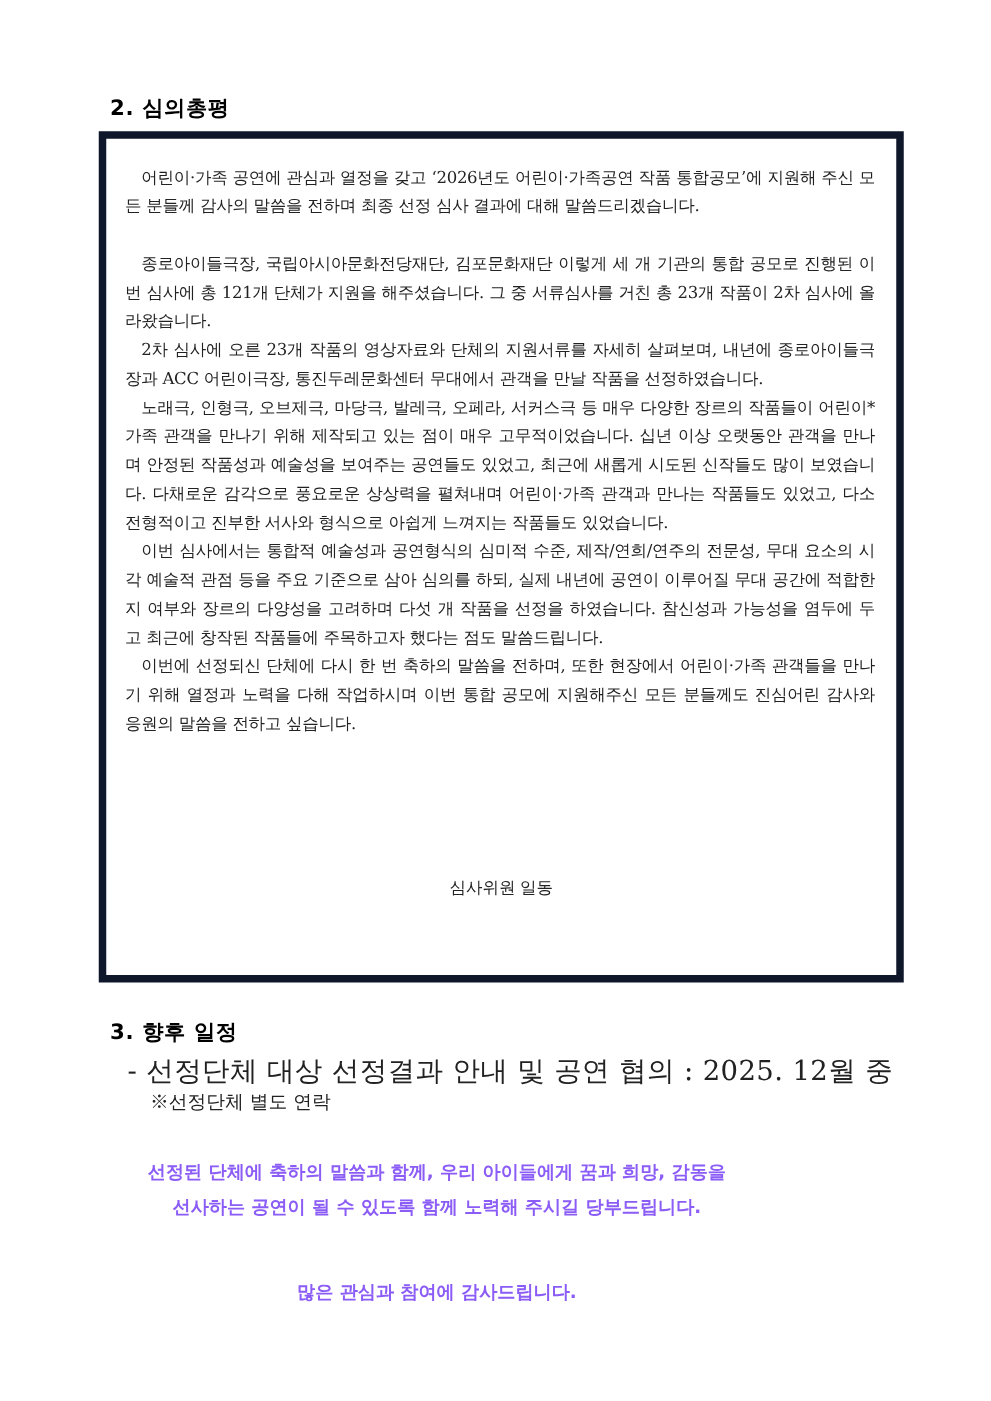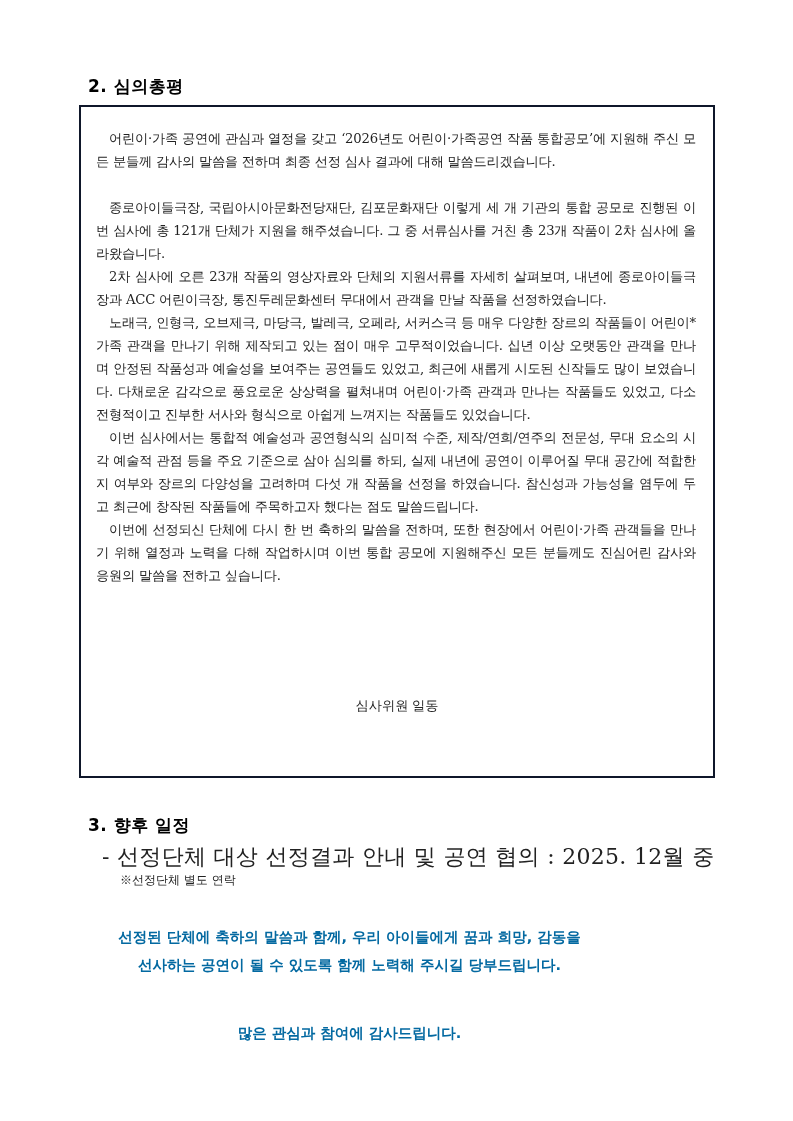--- a/index.html
+++ b/index.html
@@ -6,44 +6,44 @@
   body { width: 793px; height: 1121px; position: relative; overflow: hidden; color: #111; }
   .heading {
     position: absolute; left: 88px;
     font-family: "DejaVu Sans", sans-serif; font-weight: bold; font-size: 17px; color: #000000;
     letter-spacing: 0.5px;
   }
   #h2 { top: 75px; }
   #h3 { top: 814px; }
   .box {
     position: absolute; left: 79px; top: 105px; width: 632px; height: 669px;
-    border: 2px solid #0f172a; box-sizing: content-box;
+    border: 6px solid #0f172a; box-sizing: content-box;
   }
   .box-inner {
     position: absolute; left: 15px; top: 20px; width: 600px;
     font-family: "DejaVu Serif", serif; font-size: 13.2px; line-height: 23px; color: #222;
     text-align: justify; letter-spacing: -0.2px;
   }
   .box-inner p { margin: 0; text-indent: 13px; }
   .box-inner .gap { height: 23px; }
   .sign {
     position: absolute; left: 0; top: 590px; width: 632px; text-align: center;
     font-family: Liberation Sans, sans-serif; font-size: 13.2px; color: #222;
   }
   .sched {
     position: absolute; left: 102px; top: 842px;
     font-family: "DejaVu Serif", serif; font-size: 22px; color: #222; letter-spacing: 0.3px;
   }
   .note {
     position: absolute; left: 120px; top: 872px;
-    font-family: "DejaVu Serif", serif; font-size: 12px; color: #222;
+    font-family: "DejaVu Serif", serif; font-size: 15px; color: #222;
   }
   .closing {
     position: absolute; left: 0; width: 699px; text-align: center;
-    font-family: "DejaVu Sans", sans-serif; font-weight: bold; font-size: 14.5px; color: #0369a1;
+    font-family: "DejaVu Sans", sans-serif; font-weight: bold; font-size: 14.5px; color: #8b5cf6;
   }
   #c1 { top: 928px; }
   #c2 { top: 956px; }
   #c3 { top: 1002px; margin-top: 22px; }
 </style>
 </head>
 <body>
 
 <div id="h2" class="heading">2. 심의총평</div>
 

